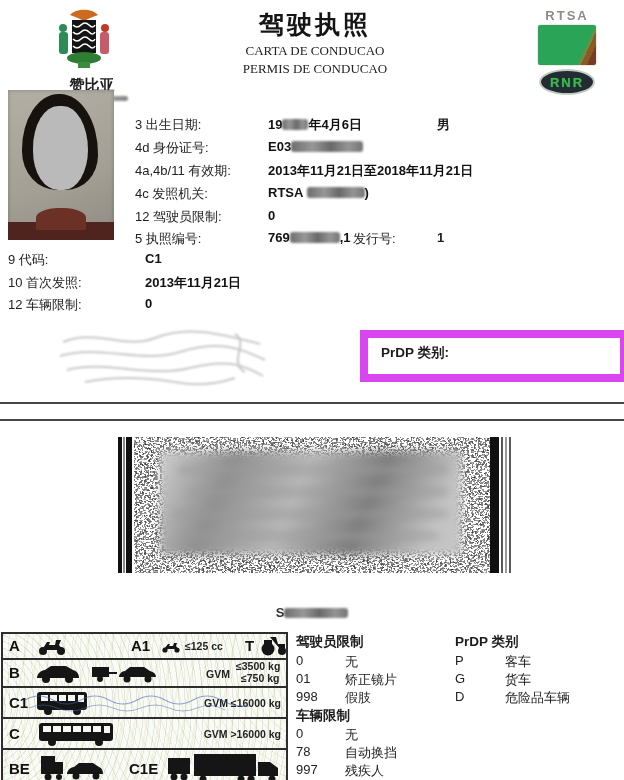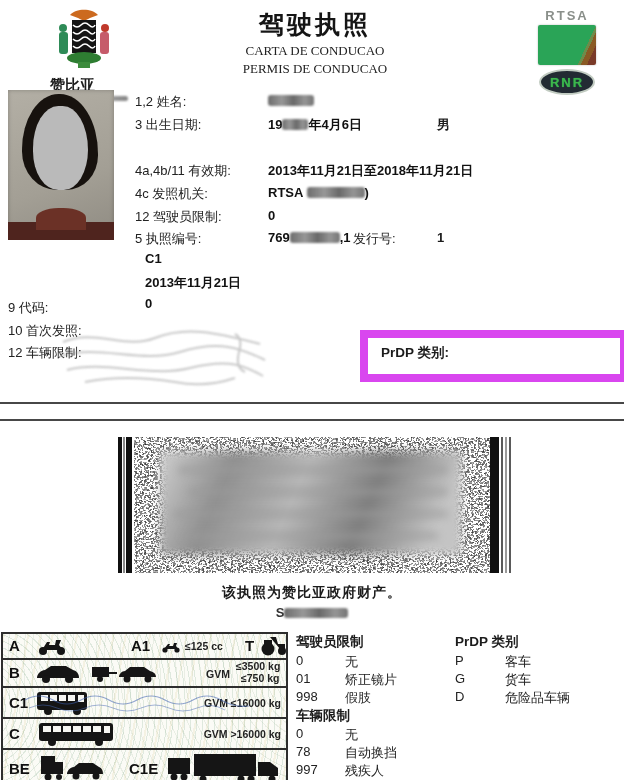--- a/index.html
+++ b/index.html
@@ -3,21 +3,21 @@
 <meta charset="utf-8">
 <style>
   html,body{margin:0;padding:0;background:#e9e9e9;}
   .page{position:relative;width:624px;height:780px;margin:0 auto;background:#ffffff;
         font-family:"Liberation Sans","DejaVu Sans",sans-serif;color:#1c1c1c;overflow:hidden;}
   .abs{position:absolute;}
   
   .title-block{left:162px;top:8px;width:306px;text-align:center;}
   .doc-title{font-size:25px;font-weight:700;letter-spacing:3px;color:#151515;}
   .doc-sub{font-family:"Liberation Serif","DejaVu Serif",serif;font-size:13px;line-height:1.15;color:#222;margin-top:3px;}
-  .country-label{left:50px;top:76px;width:84px;font-weight:700;font-size:15px;}
+  .country-label{left:50px;top:76px;width:84px;text-align:center;font-weight:700;font-size:15px;}
   .redact{display:inline-block;vertical-align:-1px;height:11px;border-radius:3px;
           background:linear-gradient(90deg,#5e5e5e,#8d8d8d 30%,#595959 55%,#8a8a8a 80%,#666);
           filter:blur(1.3px);opacity:.9;}
   .redact.thin{height:5px;filter:blur(1px);opacity:.8;}
   
   .sadc{left:532px;top:8px;width:70px;text-align:center;}
   .sadc-word{font-size:13px;font-weight:600;letter-spacing:2px;color:#8a8f8a;}
   .sadc-flag{width:58px;height:40px;margin:2px auto 0;border-radius:2px;
              background:linear-gradient(115deg,#2aa457 0 76%,#6e8b4a 76% 80%,#8a5a24 80% 88%,#7a3a28 88% 100%);
              box-shadow:0 0 2px rgba(0,0,0,.3);}
@@ -33,21 +33,21 @@
         border-radius:46% 46% 44% 46%/50% 52% 48% 46%;}
   .shoulders{position:absolute;bottom:0;left:0;width:100%;height:18px;background:#4f241e;}
   .neckline{position:absolute;bottom:10px;left:28px;width:50px;height:22px;background:#6b3126;border-radius:45% 45% 0 0;}
   
   .frow{position:absolute;left:0;width:624px;height:22px;font-size:13px;}
   .frow .lbl{position:absolute;left:135px;color:#222;}
   .frow .val{position:absolute;left:268px;font-weight:600;color:#111;}
   .frow .sex{position:absolute;left:437px;font-weight:700;}
   .frow .issue-lbl{position:absolute;left:353px;color:#222;}
   .frow .issue-val{position:absolute;left:437px;font-weight:600;}
-  .frow2 .lbl{left:8px;margin-top:48px;}
+  .frow2 .lbl{left:8px;}
   .frow2 .val{left:145px;}
   
   .sig{left:55px;top:320px;filter:blur(1px);opacity:.75;}
   .prdp-box{left:360px;top:330px;width:268px;height:52px;border:8px solid #d946ef;box-sizing:border-box;
             padding:5px 0 0 13px;font-size:13.5px;font-weight:700;line-height:1.55;}
   
   .divline{left:0;width:624px;height:2px;background:#474747;}
   
   .barcode{left:118px;top:437px;}
   
@@ -108,28 +108,28 @@
     <div class="rnr-oval">RNR</div>
   </div>
 
   <div class="abs photo">
     <div class="hair"></div>
     <div class="face"></div>
     <div class="shoulders"></div>
     <div class="neckline"></div>
   </div>
 
-  <div class="frow" style="top:93px">
-    <span class="lbl">1,2 姓名:</span>
-    <span class="val"><span class="redact" style="width:46px"></span></span>
-  </div>
   <div class="frow" style="top:116px">
     <span class="lbl">3 出生日期:</span>
     <span class="val"><span>19</span><span class="redact" style="width:26px"></span><span>年4月6日</span></span>
     <span class="sex">男</span>
+  </div>
+  <div class="frow" style="top:139px">
+    <span class="lbl">4d 身份证号:</span>
+    <span class="val"><span>E03</span><span class="redact" style="width:72px"></span></span>
   </div>
   <div class="frow" style="top:162px">
     <span class="lbl">4a,4b/11 有效期:</span>
     <span class="val">2013年11月21日至2018年11月21日</span>
   </div>
   <div class="frow" style="top:185px">
     <span class="lbl">4c 发照机关:</span>
     <span class="val"><span>RTSA </span><span class="redact" style="width:58px"></span><span>)</span></span>
   </div>
   <div class="frow" style="top:208px">
@@ -203,21 +203,20 @@
     </g>
     <rect x="0" y="0" width="4" height="136" fill="#101010"></rect>
     <rect x="5" y="0" width="2" height="136" fill="#8a8a8a"></rect>
     <rect x="8" y="0" width="6" height="136" fill="#101010"></rect>
     <rect x="372" y="0" width="9" height="136" fill="#101010"></rect>
     <rect x="383" y="0" width="2" height="136" fill="#5a5a5a"></rect>
     <rect x="387" y="0" width="2" height="136" fill="#9a9a9a"></rect>
     <rect x="391" y="0" width="2" height="136" fill="#5a5a5a"></rect>
   </svg>
 
-  <div class="abs note">该执照为赞比亚政府财产。</div>
   <div class="abs serial">
     <span>S</span><span class="redact" style="width:64px;height:10px"></span>
   </div>
 
   <div class="abs cat-table">
     <div class="cat-row" style="height:24px">
       <span class="cat-code" style="left:6px;top:3px">A</span>
       <span class="veh" style="left:34px;top:2px">
         <svg width="30" height="20" viewBox="0 0 30 20" fill="#151515">
             <circle cx="6" cy="15" r="4"></circle>

